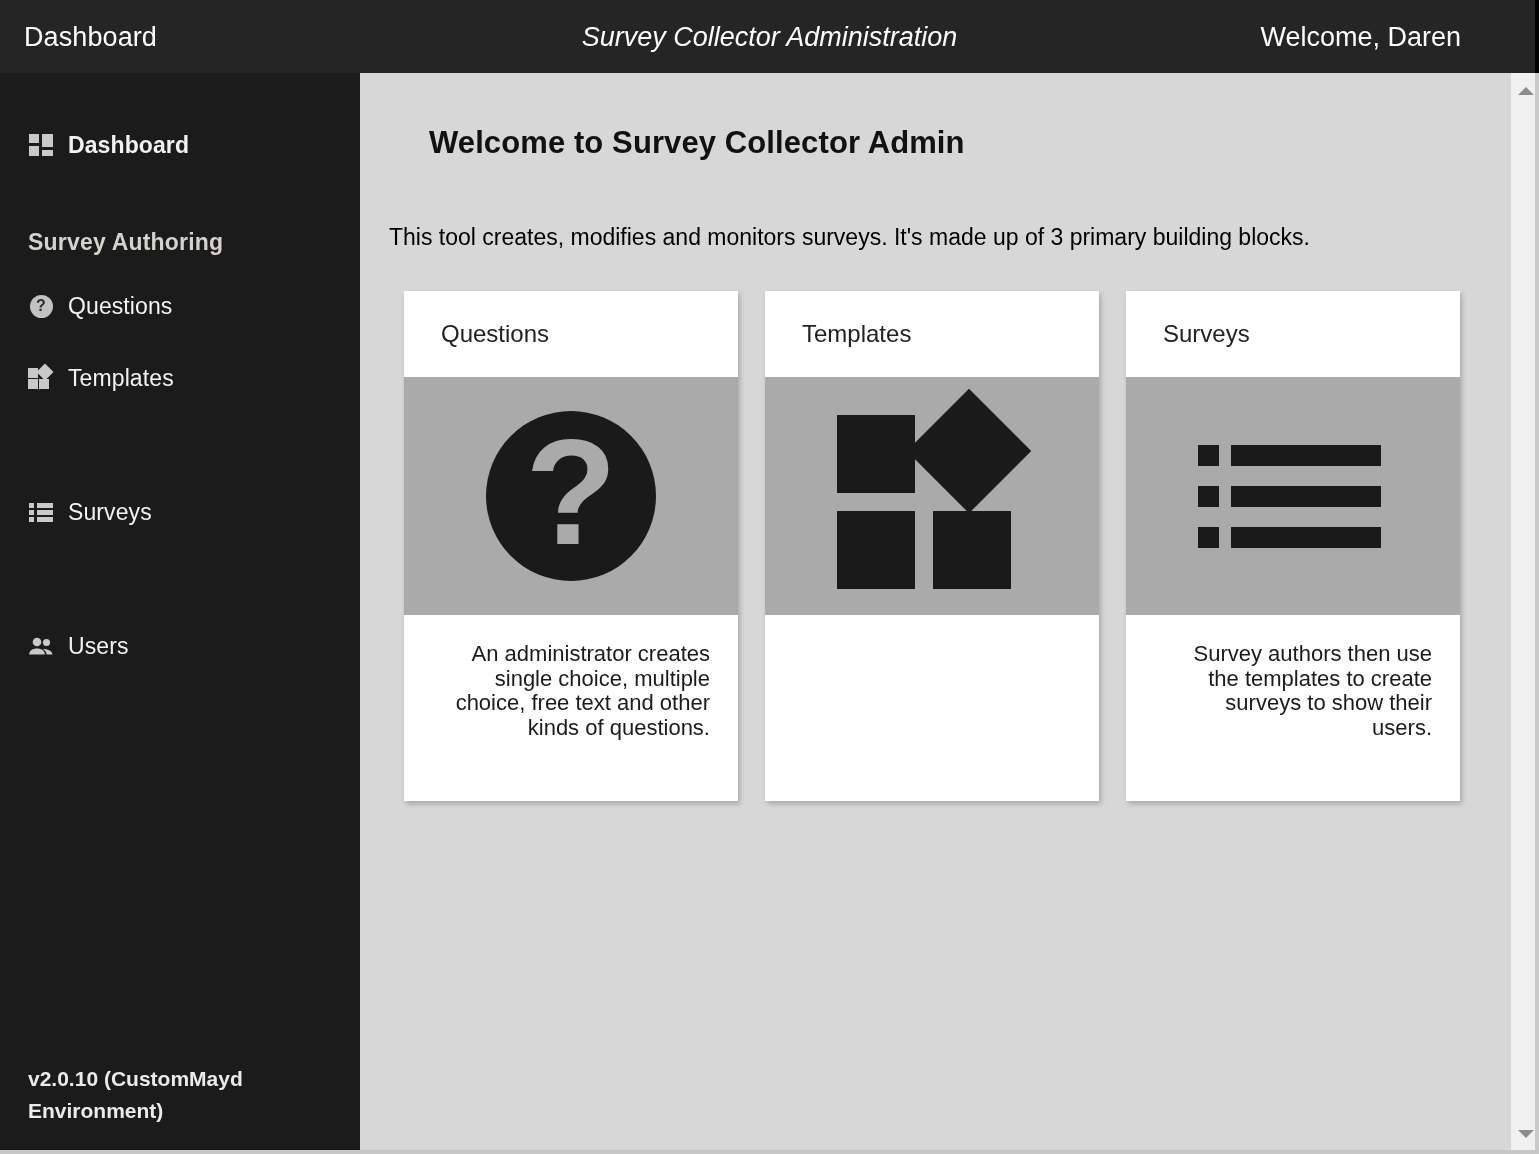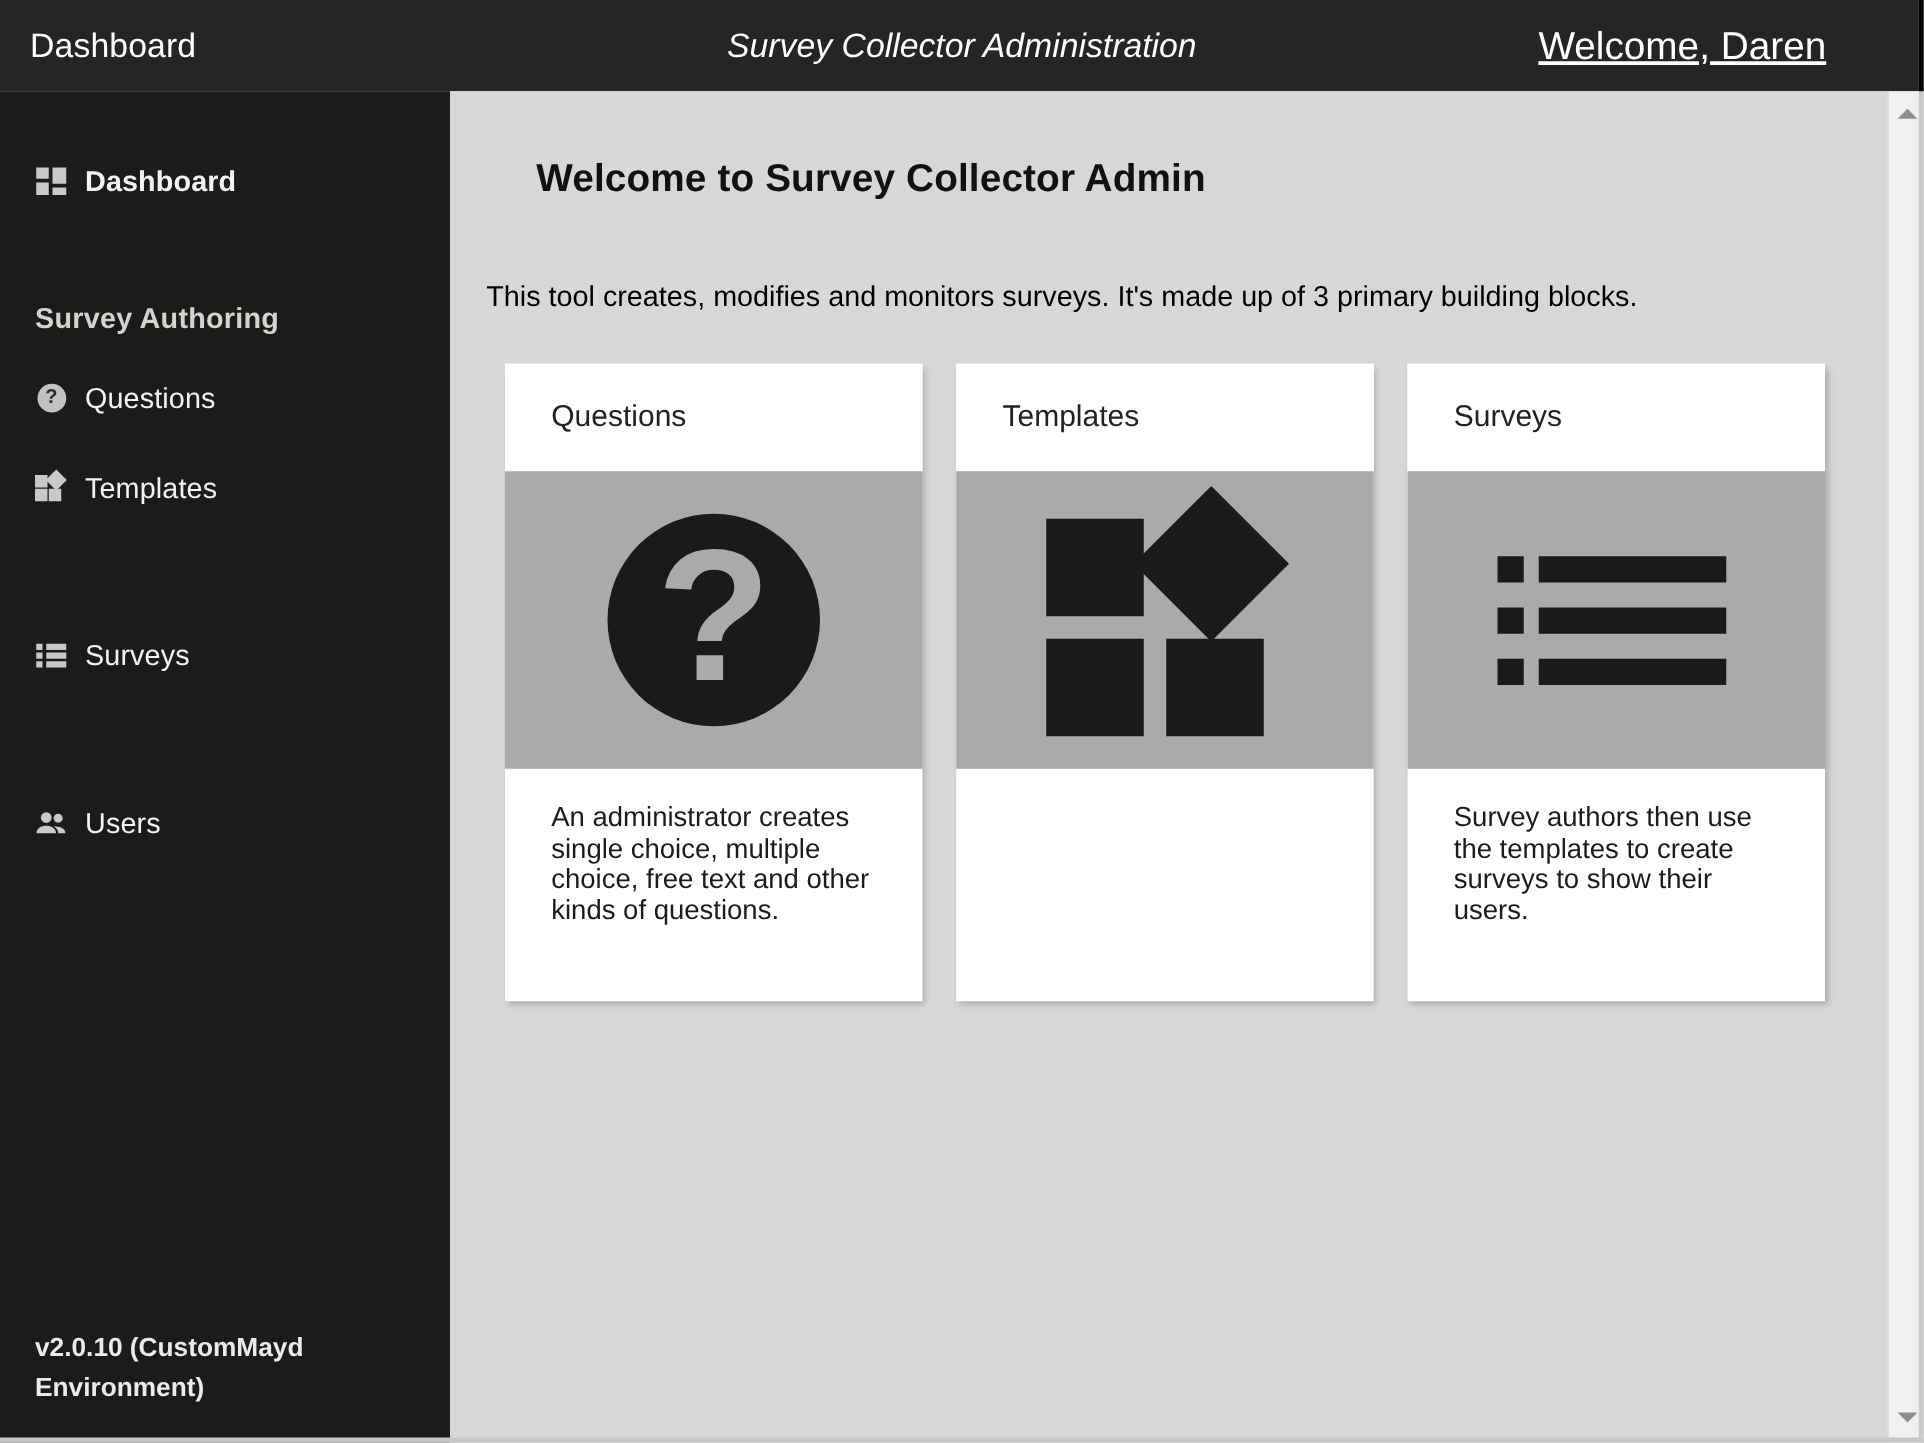--- a/index.html
+++ b/index.html
@@ -47,24 +47,23 @@
     font-size: 27px;
     font-weight: 400;
     white-space: nowrap;
     font-style: italic;
   }
   .topbar-right {
     position: absolute;
     right: 78px;
     top: 50%;
     transform: translateY(-50%);
-    font-size: 31px;
+    font-size: 27px;
     font-weight: 400;
     white-space: nowrap;
-    text-decoration: underline;
   }
 
   
   .sidebar {
     position: absolute;
     left: 0;
     top: 73px;
     width: 360px;
     height: 1081px;
     background: #1b1b1b;
@@ -101,21 +100,20 @@
   }
   .nav-icon svg { display: block; }
 
   .section-head {
     padding-left: 28px;
     font-size: 23px;
     font-weight: 700;
     color: #d6d2ce;
     letter-spacing: .2px;
     white-space: nowrap;
-    margin-top: 12px;
   }
 
   .spacer-top   { height: 50px; }
   .spacer-sect  { height: 62px; }
   .spacer-sm    { height: 28px; }
   .spacer-item  { height: 28px; }
 
   .version {
     position: absolute;
     left: 28px;
@@ -198,20 +196,21 @@
   }
 
   .card-body {
     min-height: 186px;
     padding: 27px 28px 0 37px;
   }
   .card-text {
     font-size: 22px;
     line-height: 24.5px;
     color: #1b1b1b;
+    text-align: right;
   }
 
   
   .glyph-question {
     width: 170px; height: 170px;
     border-radius: 50%;
     background: #1a1a1a;
     position: relative;
     display: flex;
     align-items: center;

